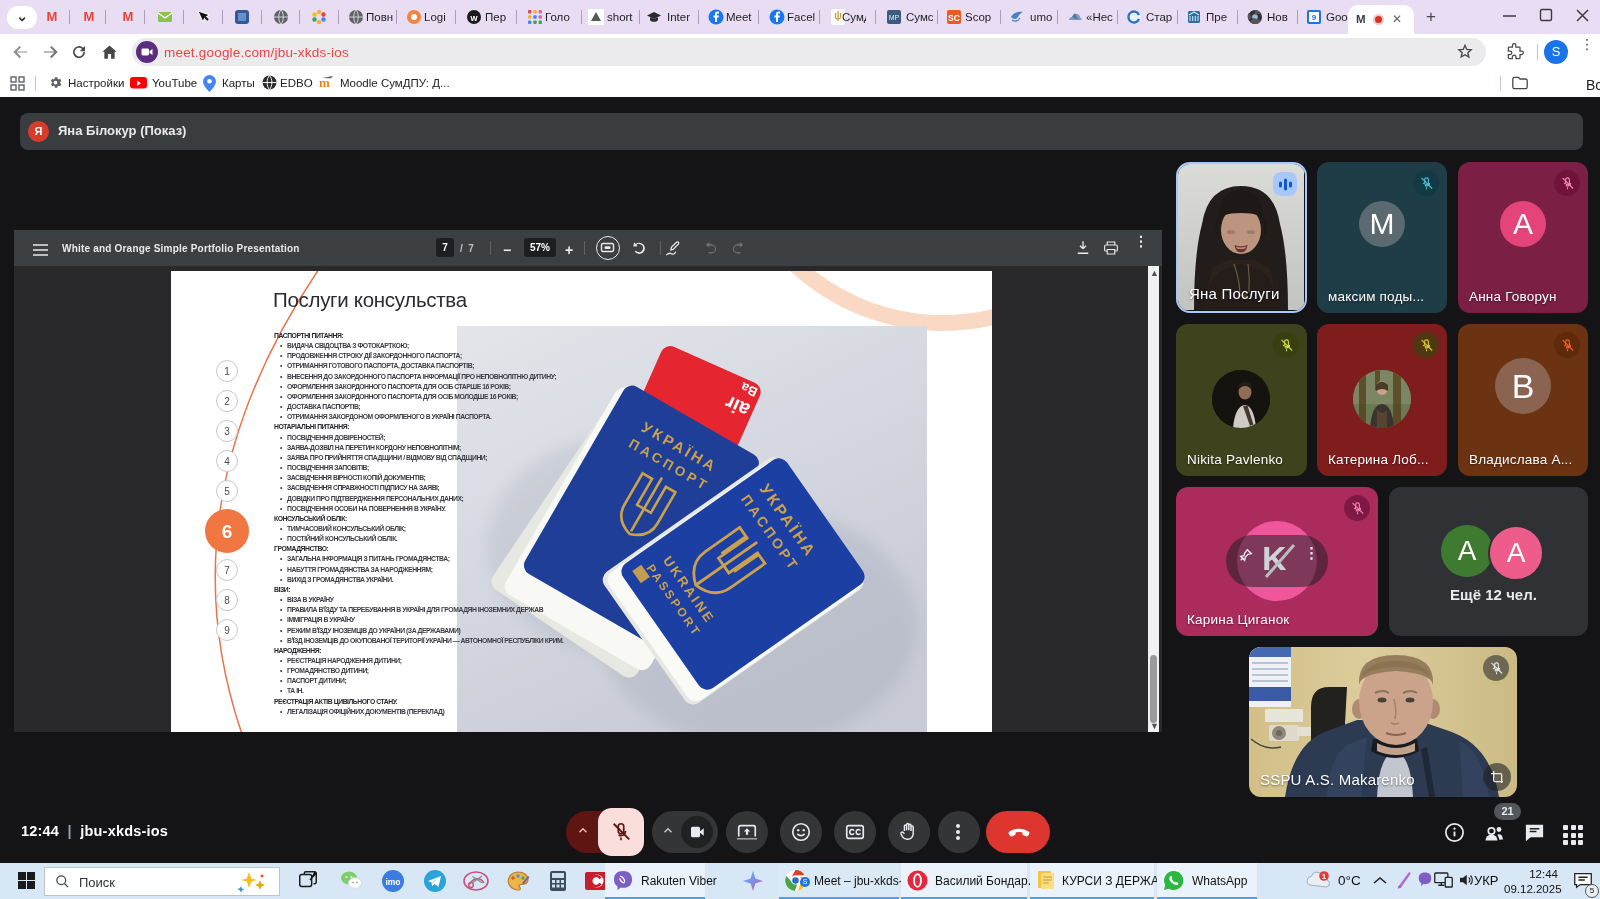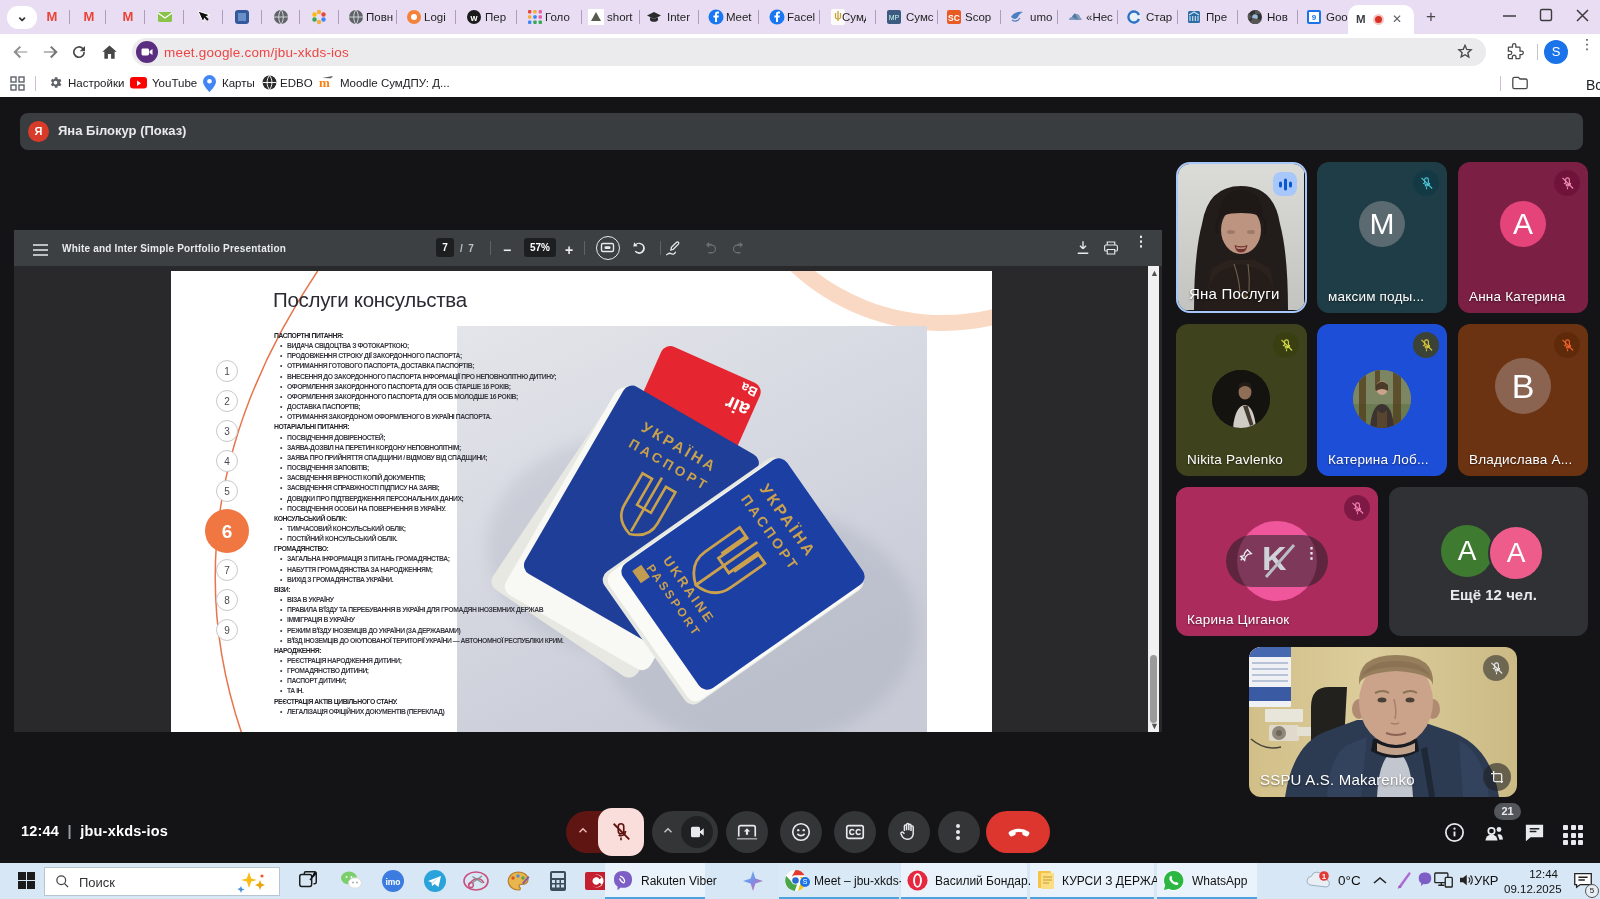--- a/index.html
+++ b/index.html
@@ -226,21 +226,21 @@
 <div class="abs" id="meet">
   <div class="abs" id="banner">
       <div class="av">Я</div>
       <div class="nm">Яна Білокур (Показ)</div>
     </div>
   <div class="abs" id="pdf">
     <div class="abs" id="pdftb">
 <div class="abs" style="left:19px;top:12px"><svg width="15" height="12" viewBox="0 0 15 12">
             <path d="M0 1h15M0 6h15M0 11h15" stroke="#e8eaed" stroke-width="1.7"></path>
           </svg></div>
-<div class="ptxt" style="left:48px;top:13px;letter-spacing:.2px">White and Inter Simple Portfolio Presentation</div>
+<div class="ptxt" style="left:48px;top:13px;letter-spacing:.2px">White and Orange Simple Portfolio Presentation</div>
 <div class="pbox" style="left:422px;top:8px;width:18px;height:19px;line-height:19px">7</div>
 <div class="ptxt" style="left:446px;top:13px;color:#bdc1c6">/&nbsp; 7</div>
 <div class="psep" style="left:476px"></div>
 <div class="ptxt" style="left:489px;top:12px;font-size:14px;color:#e8eaed">−</div>
 <div class="pbox" style="left:510px;top:8px;width:32px;height:19px;line-height:19px">57%</div>
 <div class="ptxt" style="left:551px;top:12px;font-size:14px;color:#e8eaed">+</div>
 <div class="psep" style="left:570px"></div>
 <div class="abs" style="left:582px;top:6px;width:24px;height:24px;border-radius:50%;border:1.6px solid #e8eaed;box-sizing:border-box"><svg width="21" height="21" viewBox="0 0 21 21">
             <rect x="4.5" y="6.5" width="12" height="8" rx="1.5" fill="none" stroke="#e8eaed" stroke-width="1.4"></rect>
             <rect x="7.5" y="9.2" width="6" height="2.8" rx="1" fill="#e8eaed"></rect>
@@ -435,41 +435,41 @@
 <div class="tname">максим поды...</div>
 </div>
 <div class="tile" style="left:1458px;top:65px;width:130px;height:151px;background:#7B1F45">
 <div class="avcirc" style="left:42.0px;top:38.5px;width:46px;height:46px;background:#E5447A;font-size:30px;line-height:46px">A</div>
 <div class="micoff" style="background:#6e1038cc">
           <div style="margin:5.5px"><svg width="15" height="15" viewBox="0 0 24 24">
               <path d="M12 14a3 3 0 0 0 3-3V6a3 3 0 0 0-6 0v5a3 3 0 0 0 3 3zm5-3a5 5 0 0 1-7.6 4.3M7 11a5 5 0 0 0 .3 1.7M12 18v3" stroke="#F48FB1" stroke-width="1.8" fill="none"></path>
               <path d="M4 3l17 17" stroke="#F48FB1" stroke-width="1.8"></path>
             </svg></div>
         </div>
-<div class="tname">Анна Катерина</div>
+<div class="tname">Анна Говорун</div>
 </div>
 <div class="tile" style="left:1176px;top:227px;width:131px;height:152px;background:#3F431D">
 <div class="avcirc" style="left:36px;top:46px;width:58px;height:58px;background:#191714;overflow:hidden">
 <svg width="58" height="58" viewBox="0 0 58 58">
             <rect width="58" height="58" fill="#15130f"></rect>
 <ellipse cx="33" cy="22" rx="6.5" ry="7.5" fill="#8f6e58"></ellipse>
             <path d="M26 20 q7-8 14 0 l-1-6 q-6-4 -12 0z" fill="#241c16"></path>
 <path d="M21 58 q2-22 12-23 q9 1 11 23z" fill="#cfccc6"></path>
             <path d="M31 36 l7 20 l3.5-1.5 l-6-19z" fill="#433a32"></path>
           </svg>
 </div>
 <div class="micoff" style="background:#3a3f10cc">
           <div style="margin:5.5px"><svg width="15" height="15" viewBox="0 0 24 24">
               <path d="M12 14a3 3 0 0 0 3-3V6a3 3 0 0 0-6 0v5a3 3 0 0 0 3 3zm5-3a5 5 0 0 1-7.6 4.3M7 11a5 5 0 0 0 .3 1.7M12 18v3" stroke="#D6DE48" stroke-width="1.8" fill="none"></path>
               <path d="M4 3l17 17" stroke="#D6DE48" stroke-width="1.8"></path>
             </svg></div>
         </div>
 <div class="tname">Nikita Pavlenko</div>
 </div>
-<div class="tile" style="left:1317px;top:227px;width:130px;height:152px;background:#1d4ed8">
+<div class="tile" style="left:1317px;top:227px;width:130px;height:152px;background:#7f1d1d">
 <div class="avcirc" style="left:36px;top:46px;width:58px;height:58px;overflow:hidden">
 <svg width="58" height="58" viewBox="0 0 58 58">
             <rect width="58" height="58" fill="#6c7a52"></rect>
 <rect x="0" y="0" width="58" height="34" fill="#7d8663"></rect>
 <g fill="#54421f" opacity="0.8">
               <rect x="6" y="0" width="7" height="58"></rect>
               <rect x="40" y="0" width="8" height="58"></rect>
               <rect x="22" y="0" width="5" height="20"></rect>
             </g>
 <ellipse cx="29" cy="18" rx="6" ry="7" fill="#caa38a"></ellipse>

